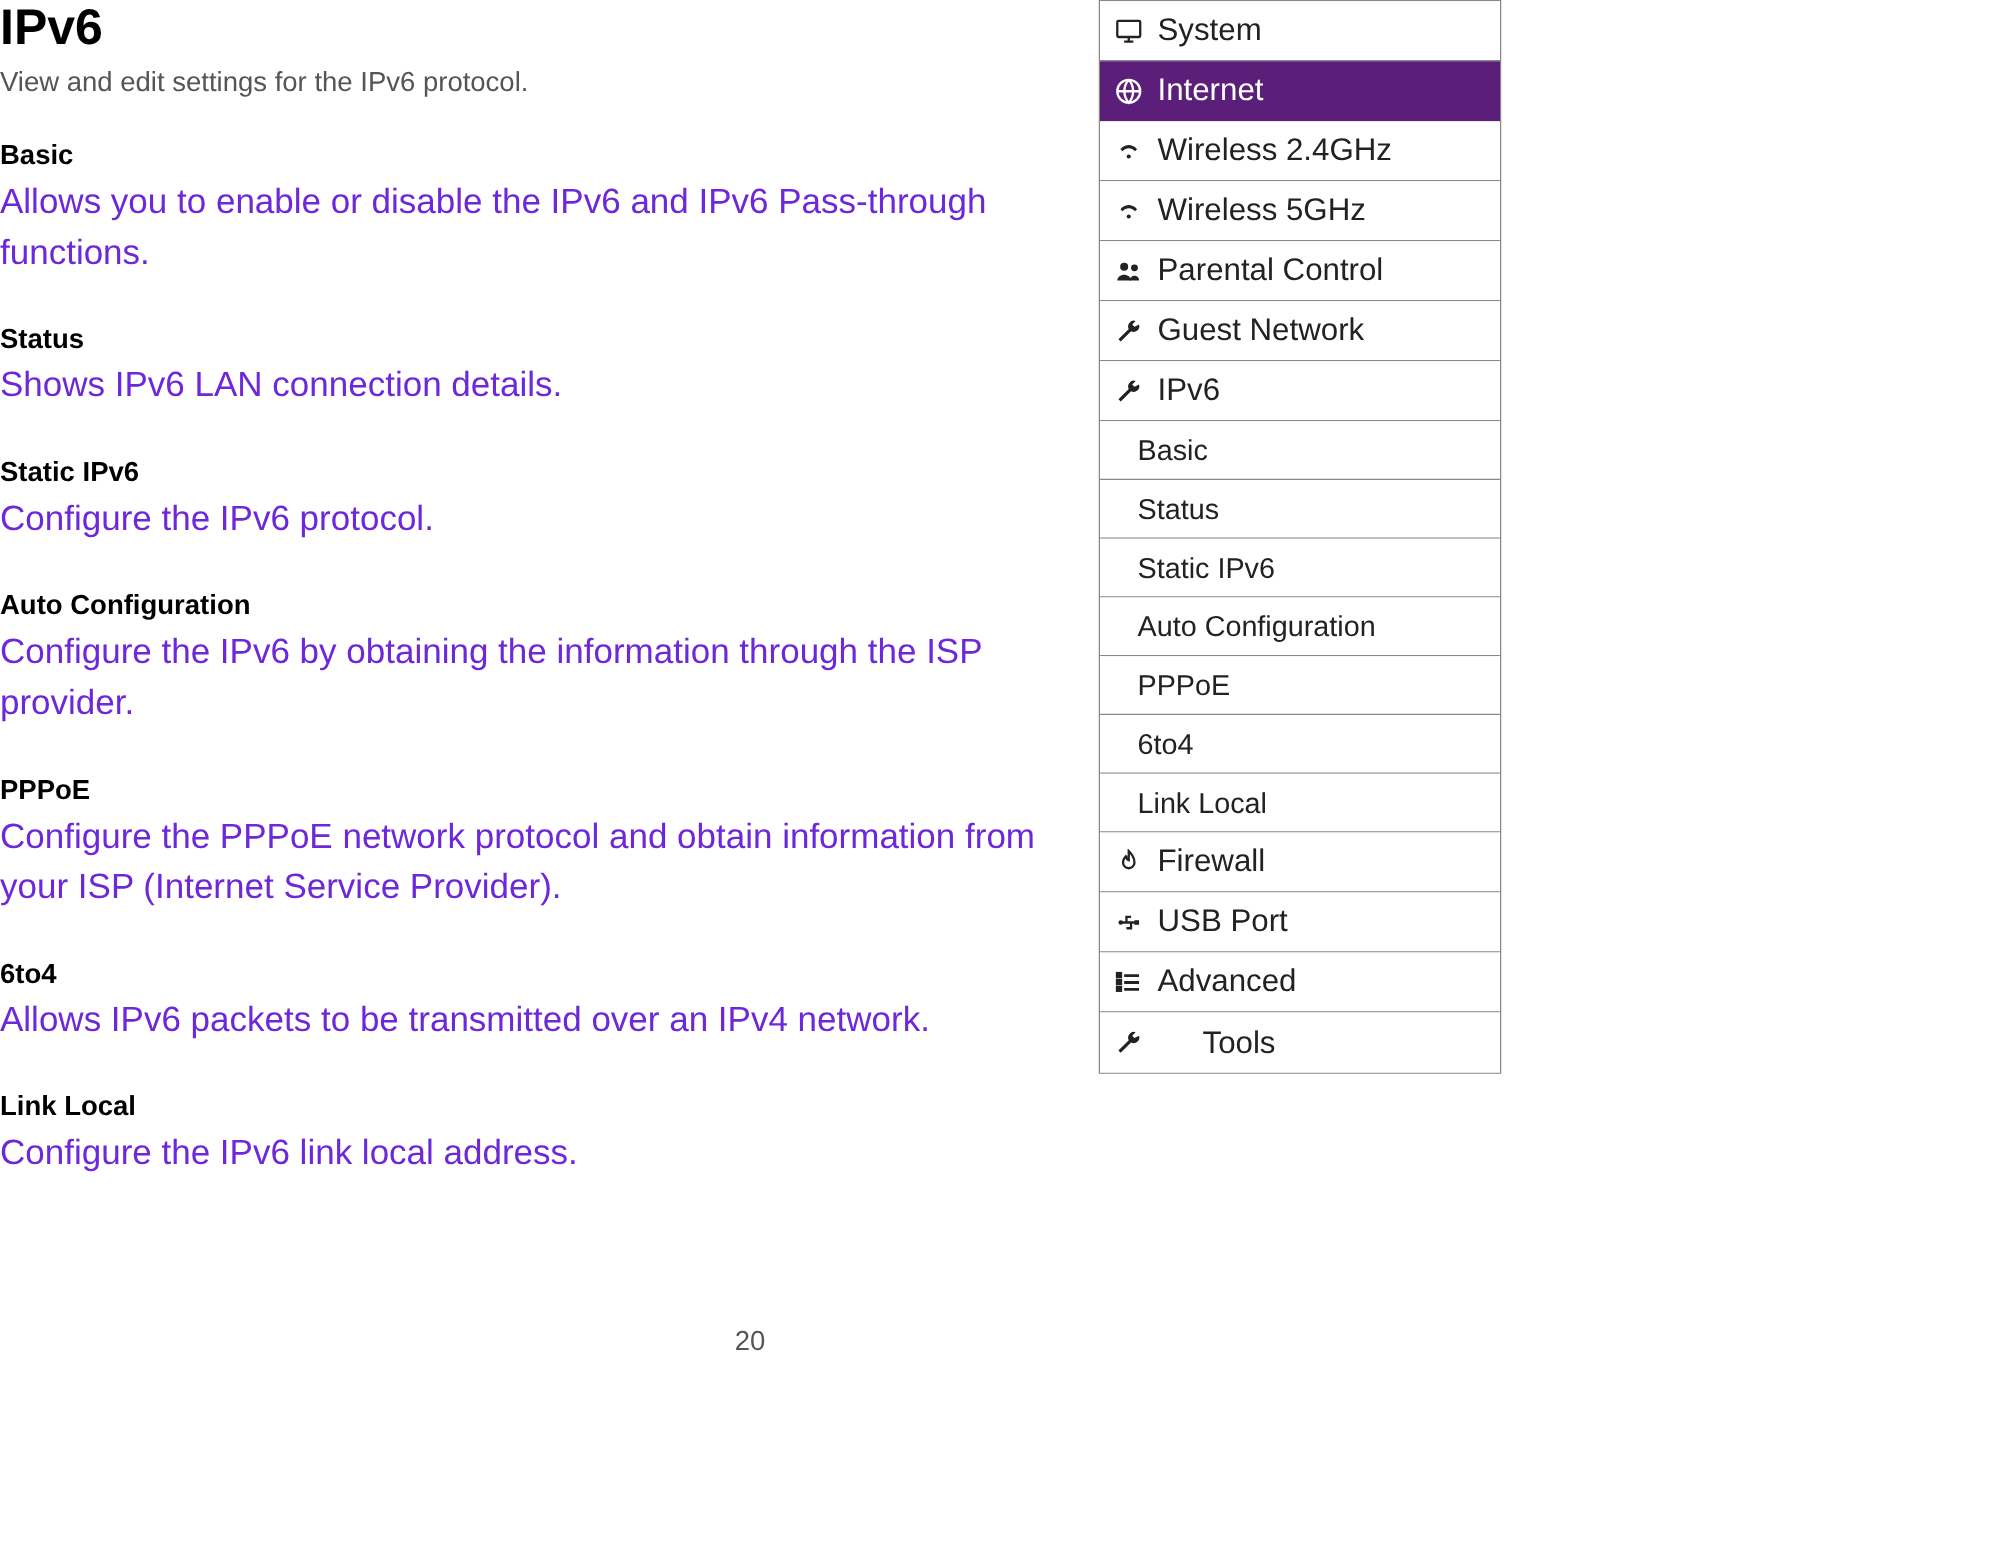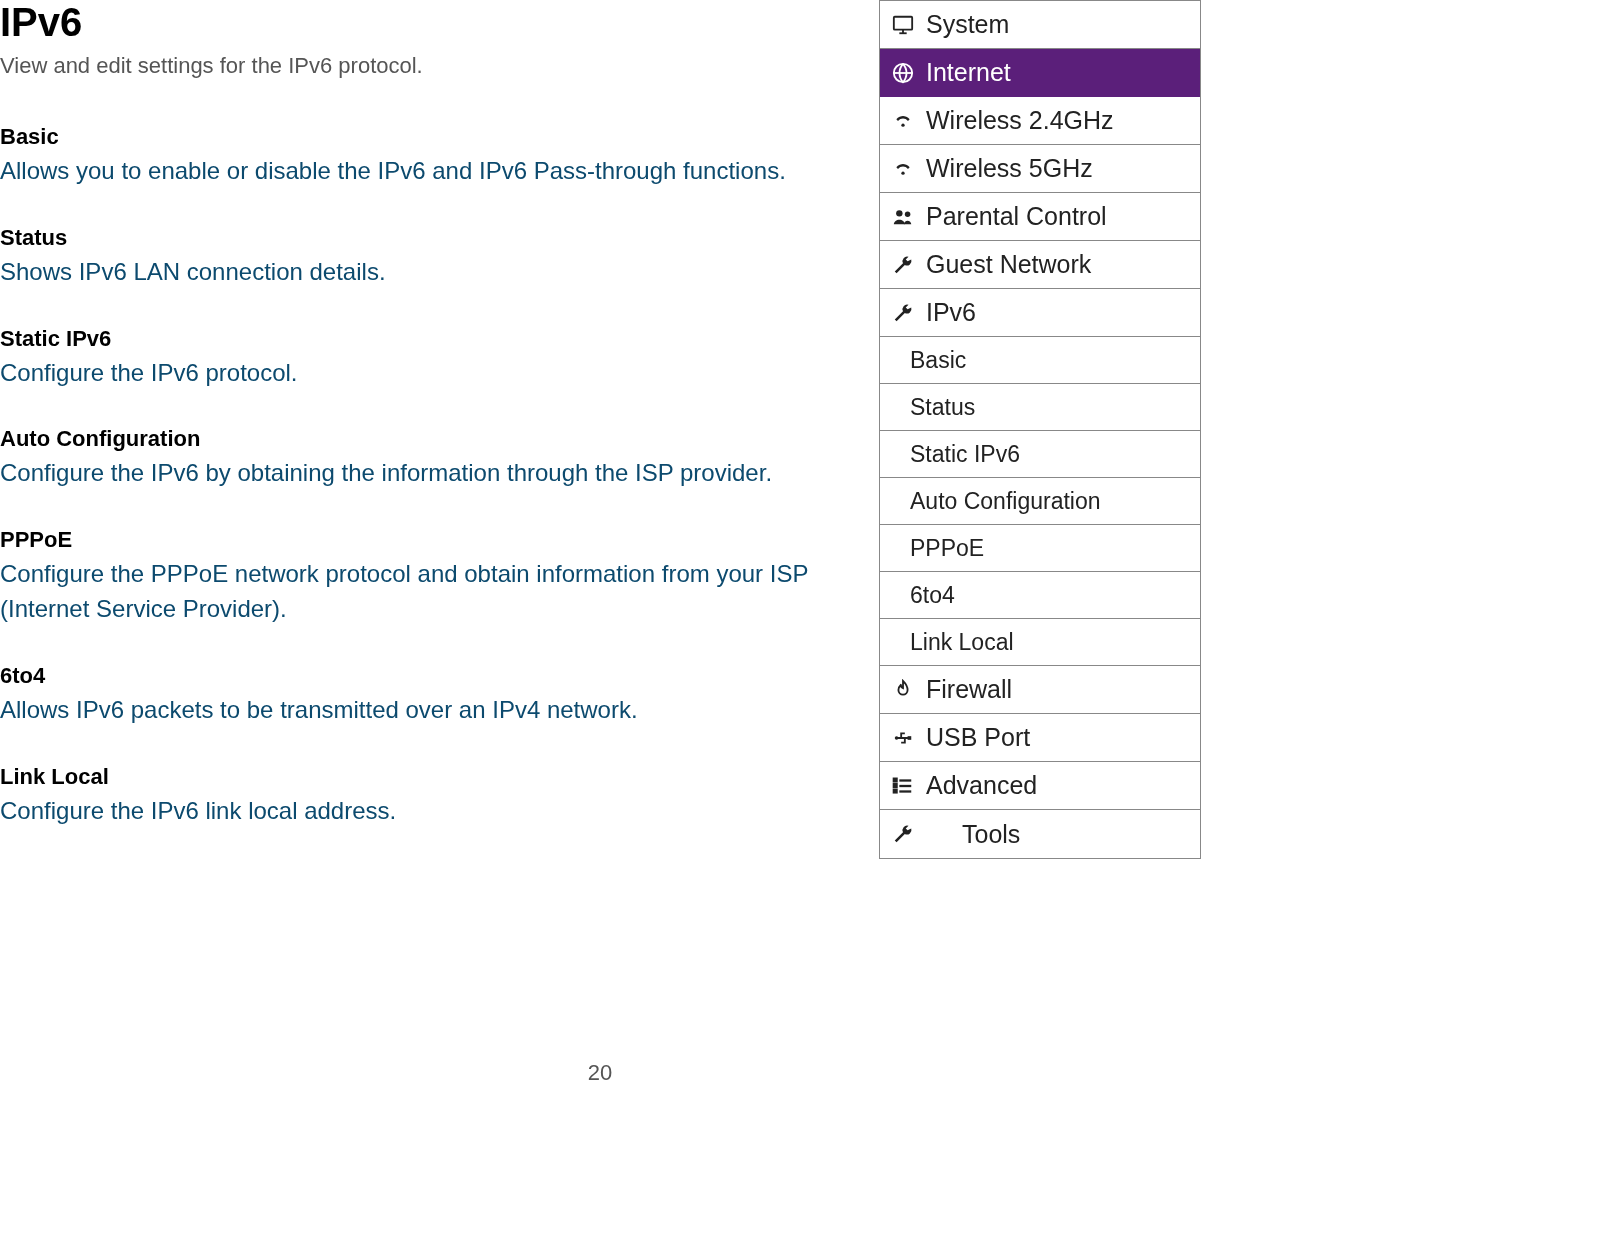--- a/index.html
+++ b/index.html
@@ -20,34 +20,34 @@
   }
   .page-title {
     font-size: 40px;
     font-weight: bold;
     color: #000;
     margin-bottom: 8px;
   }
   .page-subtitle {
     font-size: 22px;
     color: #555;
-    margin-bottom: 45px;
+    margin-bottom: 32px;
   }
   .section {
     margin-bottom: 36px;
   }
   .section-title {
     font-size: 22px;
     font-weight: bold;
     color: #000;
     margin-bottom: 4px;
   }
   .section-desc {
-    font-size: 24px;
-    color: #0c4a6e;
+    font-size: 28px;
+    color: #6d28d9;
     line-height: 1.45;
   }
   .page-number {
     position: absolute;
     left: 0;
     width: 1200px;
     text-align: center;
     top: 1060px;
     font-size: 22px;
     color: #555;

